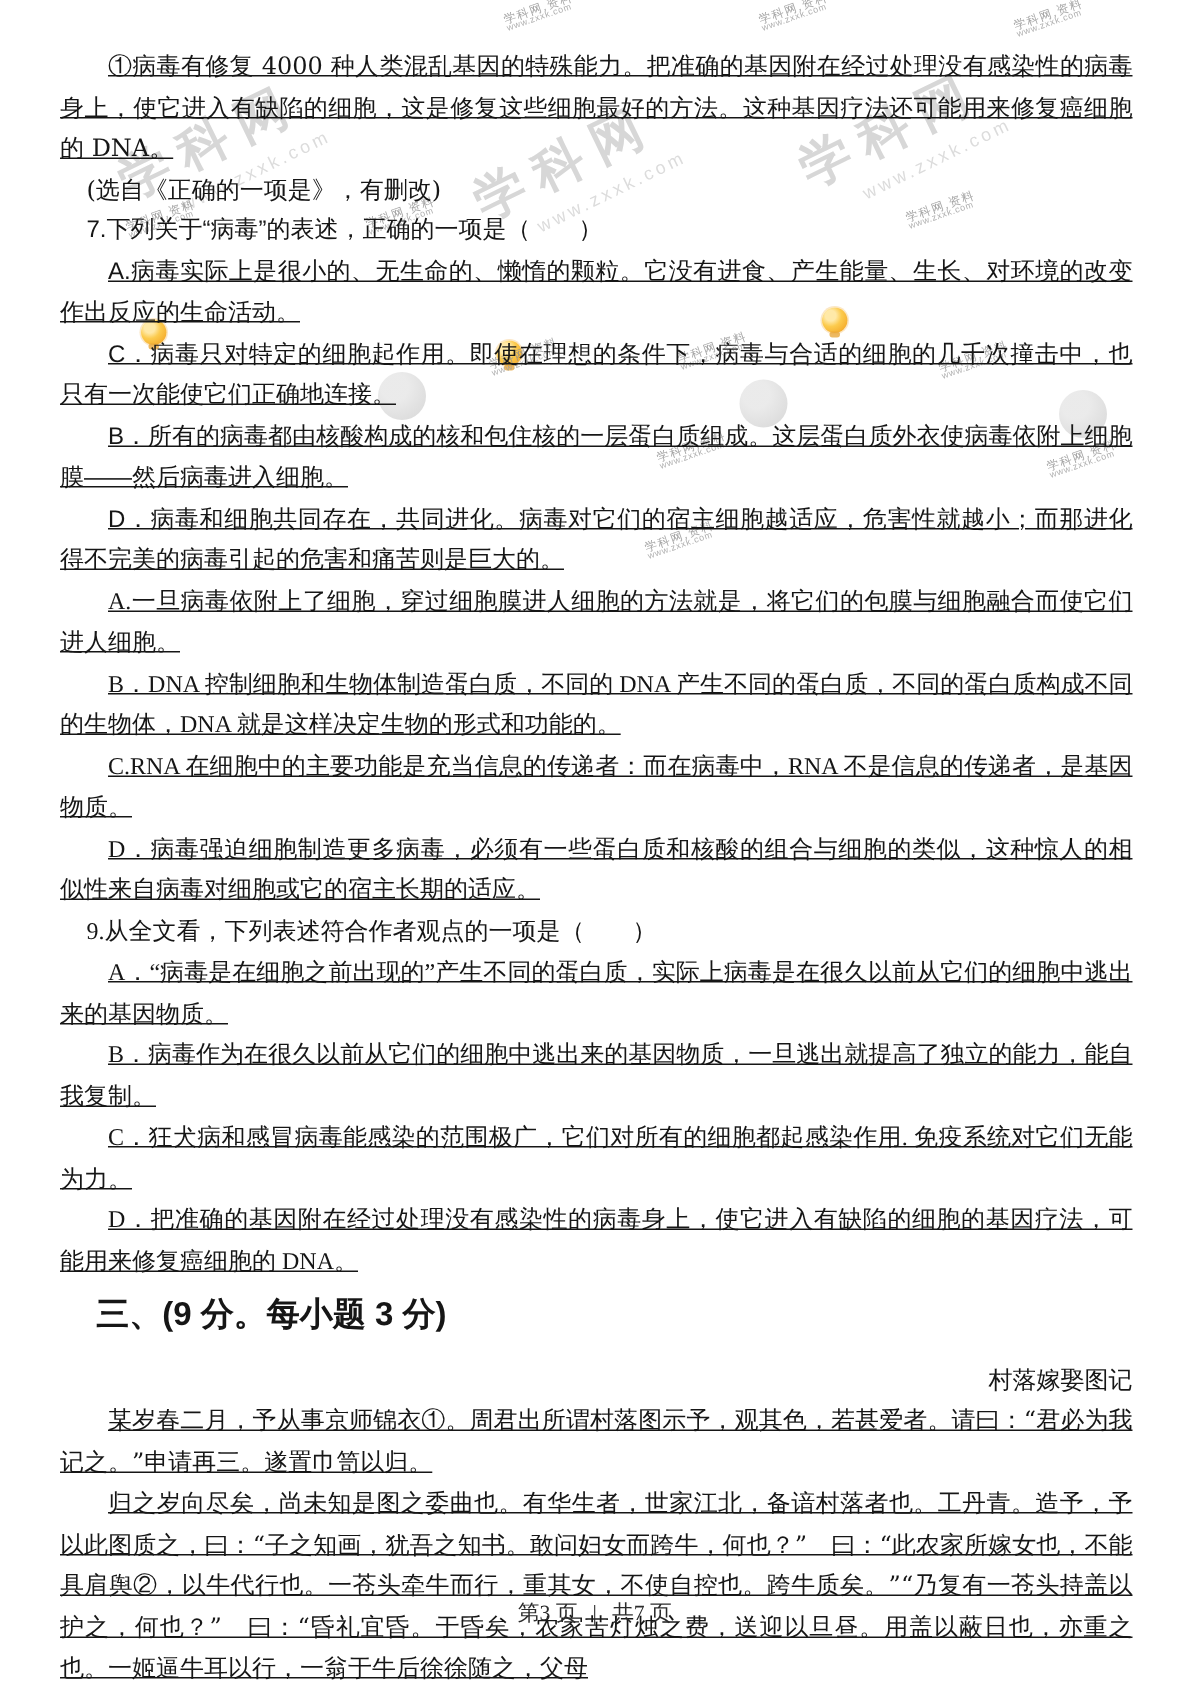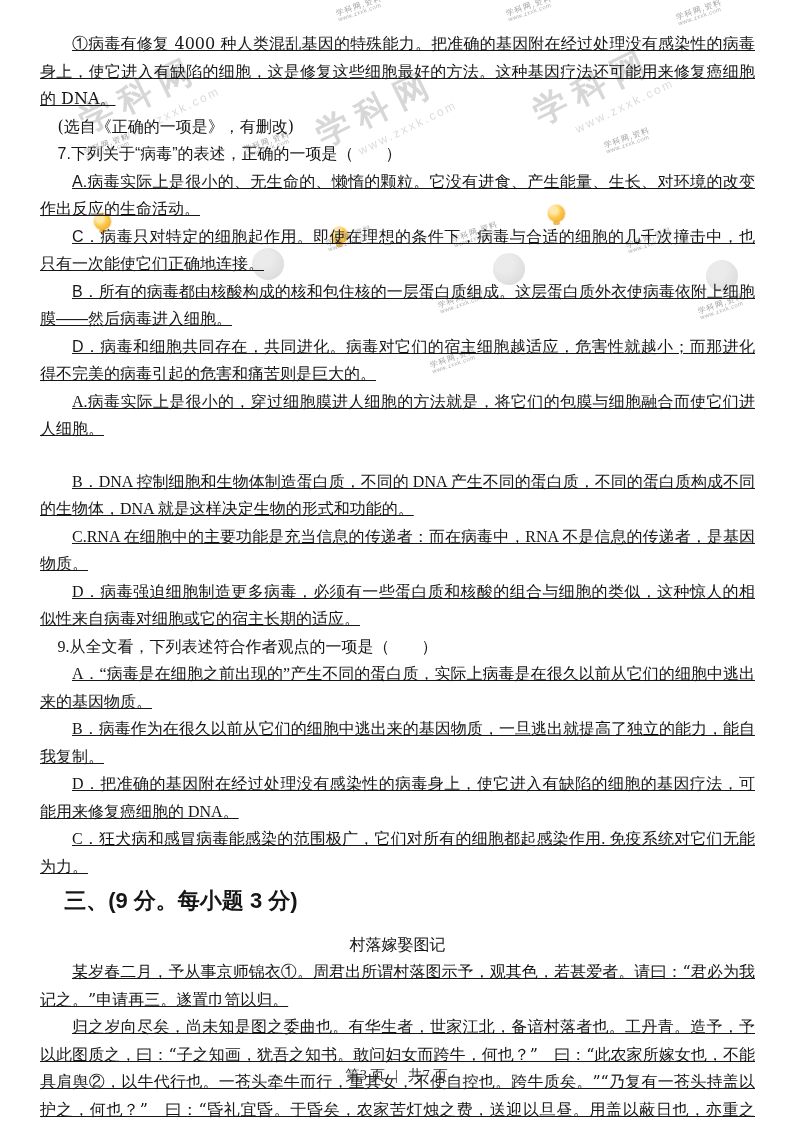--- a/index.html
+++ b/index.html
@@ -47,24 +47,24 @@
   .wm-mini .m1{font-size:8px;letter-spacing:1px;}
   .wm-mini .m2{font-size:6px;letter-spacing:.5px;color:#9b9b9b;}
   
   #content{position:absolute;left:40px;right:38px;top:30px;z-index:1;}
   p{margin:0;font-size:16px;line-height:27.5px;text-align:justify;}
   .kai{font-family:"DejaVu Serif",serif;}
   .song{font-family:"Liberation Serif",serif;}
   .hei{font-family:"Liberation Sans",sans-serif;}
   .ind2{text-indent:2em;text-decoration:underline;}
   .ind1{text-indent:1.1em;}
-  .center{text-align:center;text-indent:0;}
+  .center{text-align:right;text-indent:0;}
   .sec-head{font-family:"Liberation Sans",sans-serif;font-weight:bold;font-size:22px;
             text-indent:1.1em;margin:7px 0 16px 0;}
-  .gap-top{margin-top:25px;}
+  .gap-top{}
   #footer{
     position:absolute;left:0;right:0;top:1066px;z-index:1;
     text-align:center;font-size:14.5px;color:#2b2b2b;
     font-family:"Liberation Serif",serif;
   }
   #footer span{margin:0 5px;}
 </style>
 </head>
 <body>
 
@@ -154,30 +154,30 @@
 
     <p class="kai ind2">①病毒有修复 4000 种人类混乱基因的特殊能力。把准确的基因附在经过处理没有感染性的病毒身上，使它进入有缺陷的细胞，这是修复这些细胞最好的方法。这种基因疗法还可能用来修复癌细胞的 DNA。</p>
     <p class="kai ind1">(选自《正确的一项是》，有删改)</p>
 
     <p class="hei ind1">7.下列关于“病毒”的表述，正确的一项是（　　）</p>
     <p class="hei ind2">A.病毒实际上是很小的、无生命的、懒惰的颗粒。它没有进食、产生能量、生长、对环境的改变作出反应的生命活动。</p>
     <p class="hei ind2">C．病毒只对特定的细胞起作用。即使在理想的条件下，病毒与合适的细胞的几千次撞击中，也只有一次能使它们正确地连接。</p>
     <p class="hei ind2">B．所有的病毒都由核酸构成的核和包住核的一层蛋白质组成。这层蛋白质外衣使病毒依附上细胞膜——然后病毒进入细胞。</p>
     <p class="hei ind2">D．病毒和细胞共同存在，共同进化。病毒对它们的宿主细胞越适应，危害性就越小；而那进化得不完美的病毒引起的危害和痛苦则是巨大的。</p>
 
-    <p class="song ind2">A.病毒实际上是很小的，穿过细胞膜进人细胞的方法就是，将它们的包膜与细胞融合而使它们进人细胞。</p>
+    <p class="song ind2">A.一旦病毒依附上了细胞，穿过细胞膜进人细胞的方法就是，将它们的包膜与细胞融合而使它们进人细胞。</p>
     <p class="song ind2 gap-top">B．DNA 控制细胞和生物体制造蛋白质，不同的 DNA 产生不同的蛋白质，不同的蛋白质构成不同的生物体，DNA 就是这样决定生物的形式和功能的。</p>
     <p class="song ind2">C.RNA 在细胞中的主要功能是充当信息的传递者：而在病毒中，RNA 不是信息的传递者，是基因物质。</p>
     <p class="song ind2">D．病毒强迫细胞制造更多病毒，必须有一些蛋白质和核酸的组合与细胞的类似，这种惊人的相似性来自病毒对细胞或它的宿主长期的适应。</p>
 
     <p class="song ind1">9.从全文看，下列表述符合作者观点的一项是（　　）</p>
     <p class="song ind2">A．“病毒是在细胞之前出现的”产生不同的蛋白质，实际上病毒是在很久以前从它们的细胞中逃出来的基因物质。</p>
     <p class="song ind2">B．病毒作为在很久以前从它们的细胞中逃出来的基因物质，一旦逃出就提高了独立的能力，能自我复制。</p>
+    <p class="song ind2">C．狂犬病和感冒病毒能感染的范围极广，它们对所有的细胞都起感染作用. 免疫系统对它们无能为力。</p>
     <p class="song ind2">D．把准确的基因附在经过处理没有感染性的病毒身上，使它进入有缺陷的细胞的基因疗法，可能用来修复癌细胞的 DNA。</p>
-    <p class="song ind2">C．狂犬病和感冒病毒能感染的范围极广，它们对所有的细胞都起感染作用. 免疫系统对它们无能为力。</p>
 
     <p class="sec-head">三、(9 分。每小题 3 分)</p>
 
     <p class="kai center">村落嫁娶图记</p>
     <p class="kai ind2">某岁春二月，予从事京师锦衣①。周君出所谓村落图示予，观其色，若甚爱者。请曰：“君必为我记之。”申请再三。遂置巾笥以归。</p>
     <p class="kai ind2">归之岁向尽矣，尚未知是图之委曲也。有华生者，世家江北，备谙村落者也。工丹青。造予，予以此图质之，曰：“子之知画，犹吾之知书。敢问妇女而跨牛，何也？”　曰：“此农家所嫁女也，不能具肩舆②，以牛代行也。一苍头牵牛而行，重其女，不使自控也。跨牛质矣。”“乃复有一苍头持盖以护之，何也？”　曰：“昏礼宜昏。于昏矣，农家苦灯烛之费，送迎以旦昼。用盖以蔽日也，亦重之也。一姬逼牛耳以行，一翁于牛后徐徐随之，父母</p>
   </div>
 
   <div id="footer">
     <span>第3 页</span><span>|</span><span>共7 页</span>

